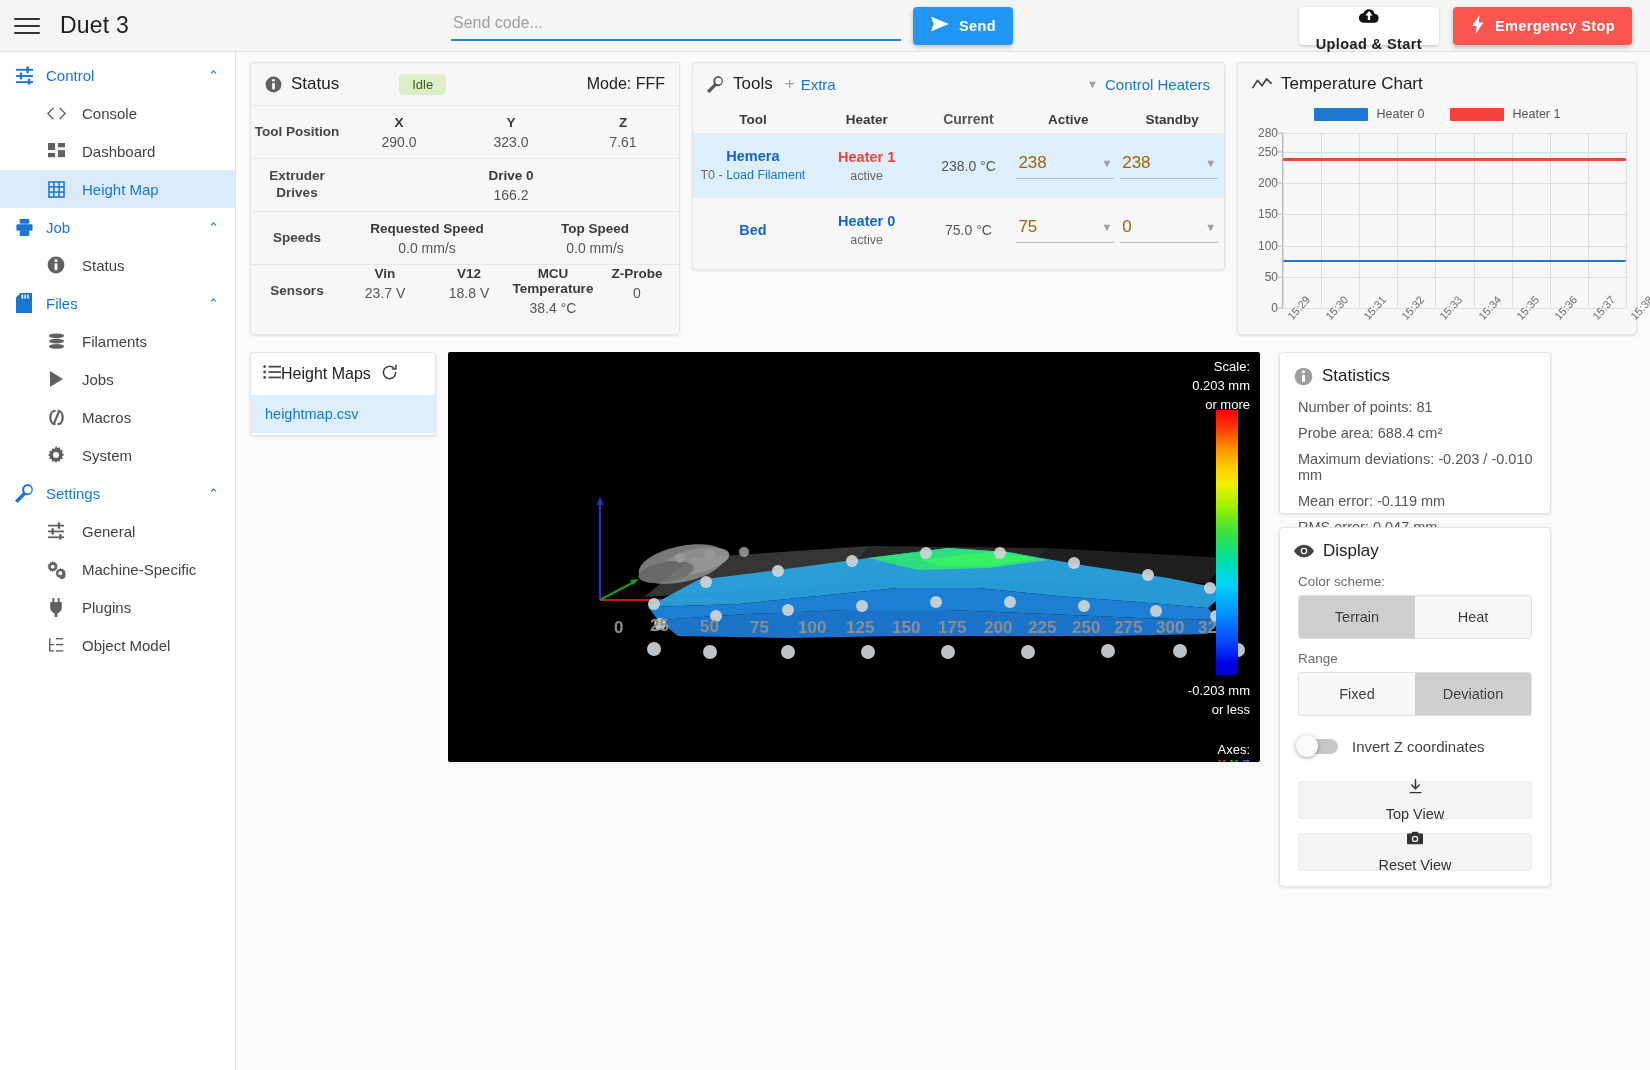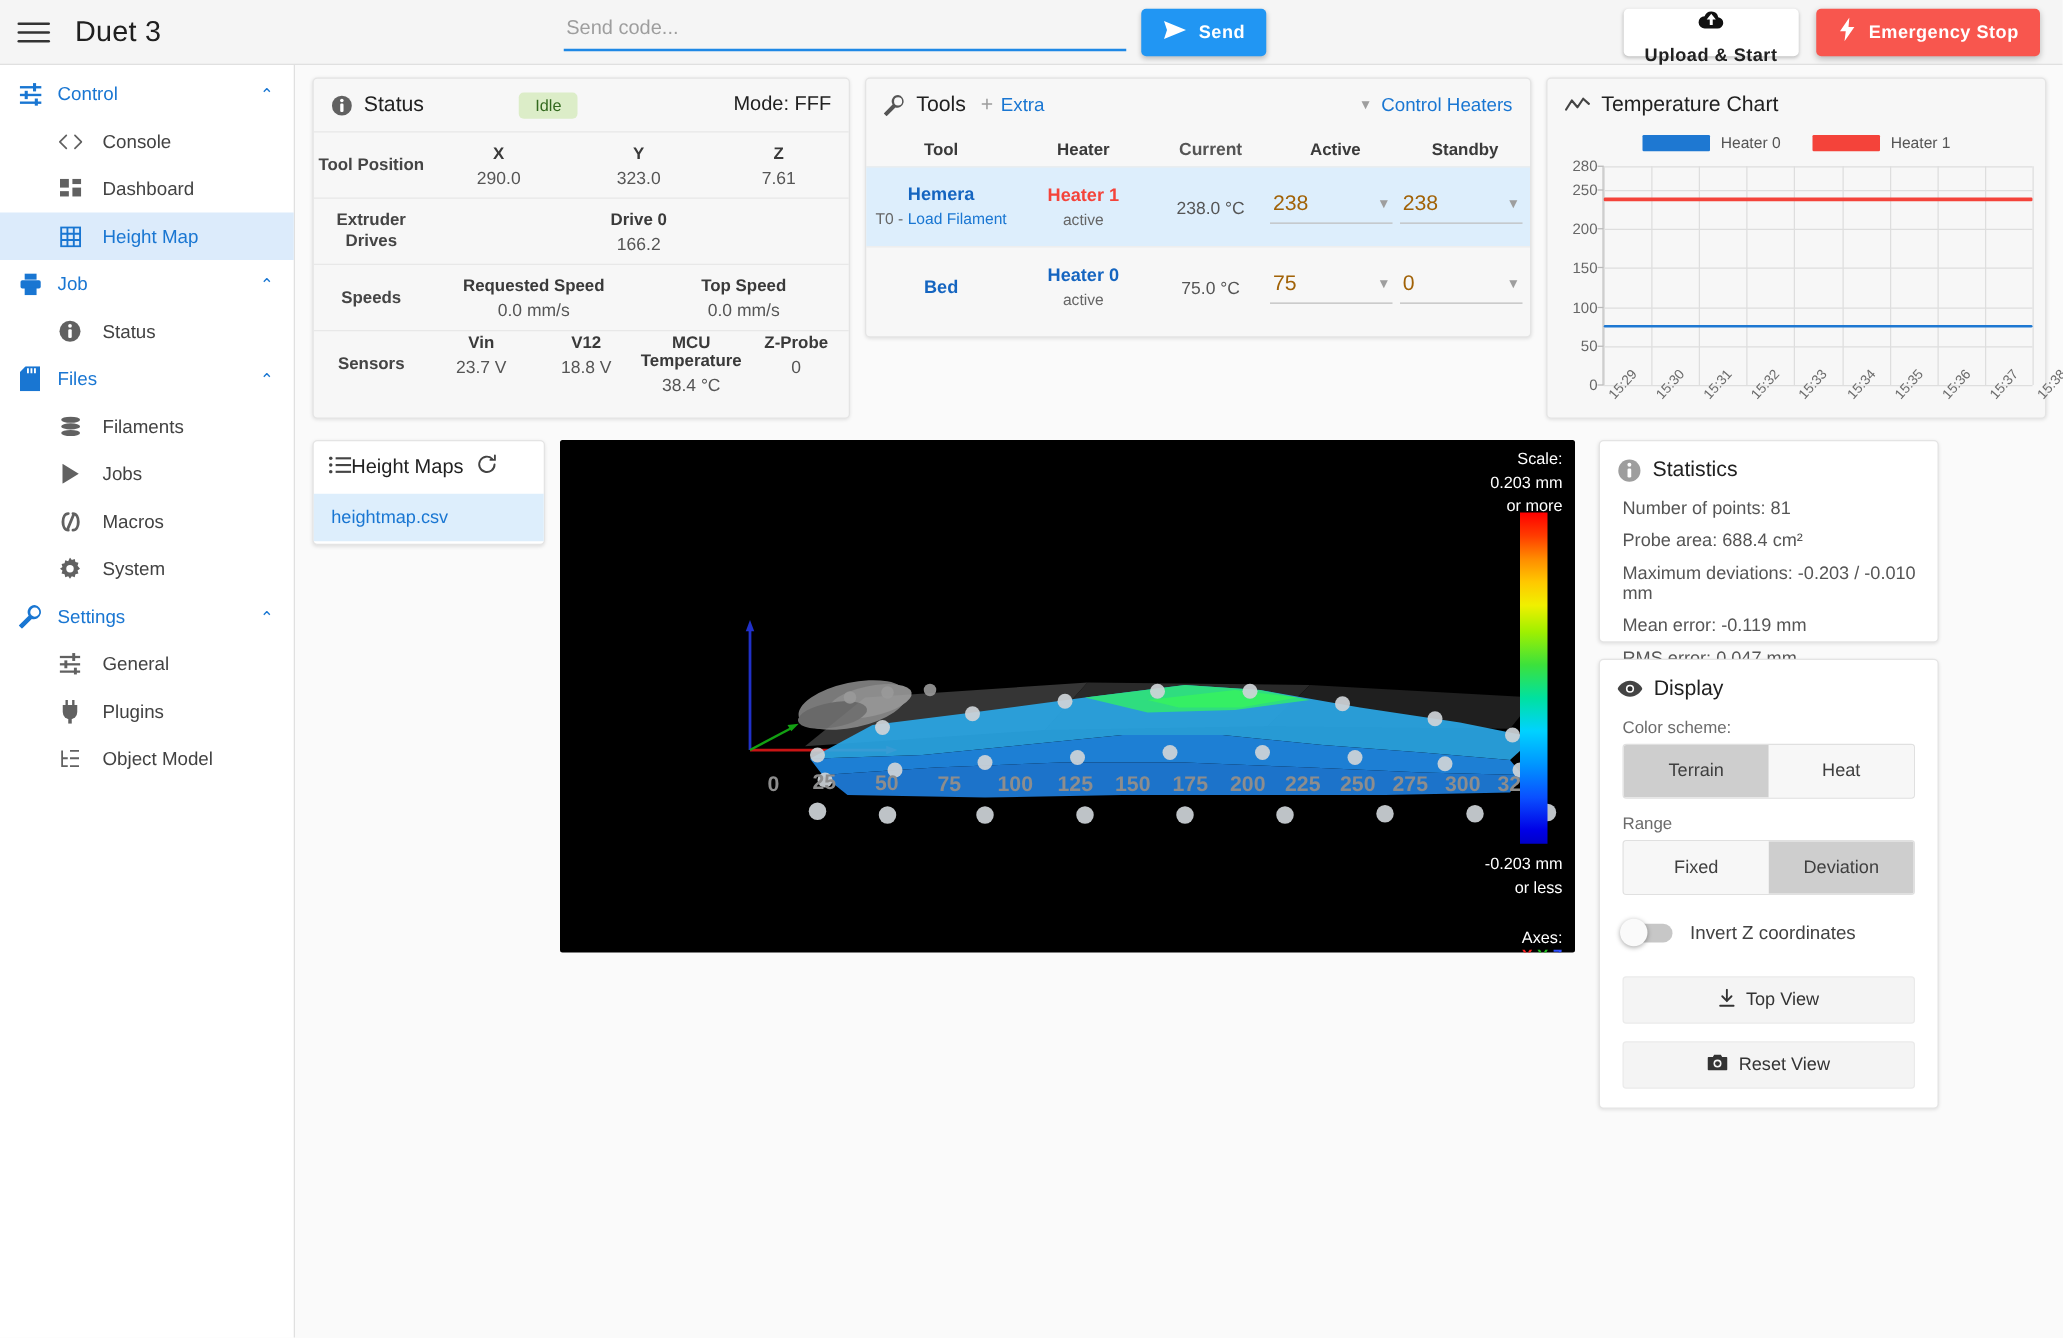--- a/index.html
+++ b/index.html
@@ -78,21 +78,21 @@
   .card-head {
     display: flex; align-items: center; height: 42px; padding: 0 14px;
     font-size: 17px; color: #212121;
   }
   .card-head .ci { margin-right: 9px; display: inline-flex; }
 
   
   #status-card { left: 14px; top: 10px; width: 430px; height: 273px; }
   .badge-idle {
     background: #dcedc8; color: #33691e; border-radius: 4px;
-    font-size: 13px; padding: 3px 13px; margin-left: 76px;
+    font-size: 13px; padding: 3px 13px; margin-left: 60px;
   }
   .mode { margin-left: auto; font-size: 16px; color: #212121; }
   .srow { display: flex; border-top: 1px solid #e8e8e8; min-height: 53px; align-items: center; }
   .srow .rlabel {
     width: 92px; text-align: center; font-weight: bold; font-size: 13.5px; color: #454545;
     line-height: 1.25;
   }
   .srow .rcells { flex: 1; display: flex; }
   .scell { flex: 1; text-align: center; }
   .scell .ch { font-weight: bold; font-size: 13.5px; color: #3a3a3a; display: block; }
@@ -170,21 +170,21 @@
   .segmented { display: flex; margin: 0 18px; border-radius: 3px; overflow: hidden; border: 1px solid #e0e0e0; }
   .seg { flex: 1; text-align: center; padding: 13px 0; font-size: 14.5px; color: #3f3f3f; background: #f7f7f7; cursor: pointer; }
   .seg.on { background: #cecece; }
   .switch-row { display: flex; align-items: center; margin: 22px 0 0 18px; }
   .switch { width: 40px; height: 15px; background: #c7c7c7; border-radius: 8px; position: relative; cursor: pointer; }
   .switch .knob { position: absolute; left: -2px; top: -4px; width: 22px; height: 22px; background: #fafafa; border-radius: 50%; box-shadow: 0 1px 4px rgba(0,0,0,.35); }
   .switch-label { margin-left: 14px; font-size: 15px; color: #424242; }
   .wide-btn {
     display: flex; align-items: center; justify-content: center; gap: 9px;
     margin: 14px 18px 0 18px; height: 38px; background: #f4f4f4;
-    border: 1px solid #eaeaea; border-radius: 3px; font-size: 14.5px; color: #333; cursor: pointer;
+    border: 1px solid #eaeaea; border-radius: 3px; font-size: 14.5px; color: #333; cursor: pointer; flex-direction: column;
   }
 </style>
 </head>
 <body>
 
 <div class="appbar">
   <div class="hamburger">
     <span></span>
       <span></span>
       <span></span>
@@ -371,20 +371,32 @@
           <rect x="1" y="9.5" width="18" height="2"></rect>
           <rect x="1" y="16" width="18" height="2"></rect>
         <rect x="12" y="0.5" width="2.6" height="7"></rect>
           <rect x="5" y="7" width="2.6" height="7"></rect>
           <rect x="13.5" y="13.5" width="2.6" height="6"></rect>
       </svg>
     </span>
     <span class="ilabel">General</span>
   </div>
 
+  <div class="nav-item">
+    <span class="iicon">
+      <svg width="19" height="19" viewBox="0 0 20 20" fill="#616161">
+        <path d="M6 1 l1 1.4 1.7-.5 .4 1.7 1.7 .4-.5 1.7L11.6 7 10.2 8 10.7 9.7 9 10.1 8.6 11.8 6.9 11.3 6 12.7 5 11.3 3.3 11.8 2.9 10.1 1.2 9.7 1.7 8 .3 7 1.7 6 1.2 4.3 2.9 3.9 3.3 2.2 5 2.7z"></path>
+        <circle cx="6" cy="7" r="2" fill="#fff"></circle>
+        <path d="M13.8 8 l1.2 1.7 2-.6 .5 2 2 .5-.6 2 1.2 1.7-1.2 1.2 .6 2-2 .5-.5 2-2-.6L13.8 22"></path>
+        <circle cx="14" cy="14" r="4.6"></circle>
+          <circle cx="14" cy="14" r="2.1" fill="#fff"></circle>
+      </svg>
+    </span>
+    <span class="ilabel">Machine-Specific</span>
+  </div>
 
   <div class="nav-item">
     <span class="iicon">
       <svg width="14" height="19" viewBox="0 0 14 19" fill="#616161">
         <rect x="3.4" y="0" width="1.9" height="4"></rect>
           <rect x="8.7" y="0" width="1.9" height="4"></rect>
         <path d="M1.2 4 h11.6 v5.6 a5.8 5.8 0 0 1-11.6 0z"></path>
           <rect x="5.6" y="14.6" width="2.8" height="4.4"></rect>
       </svg>
     </span>

